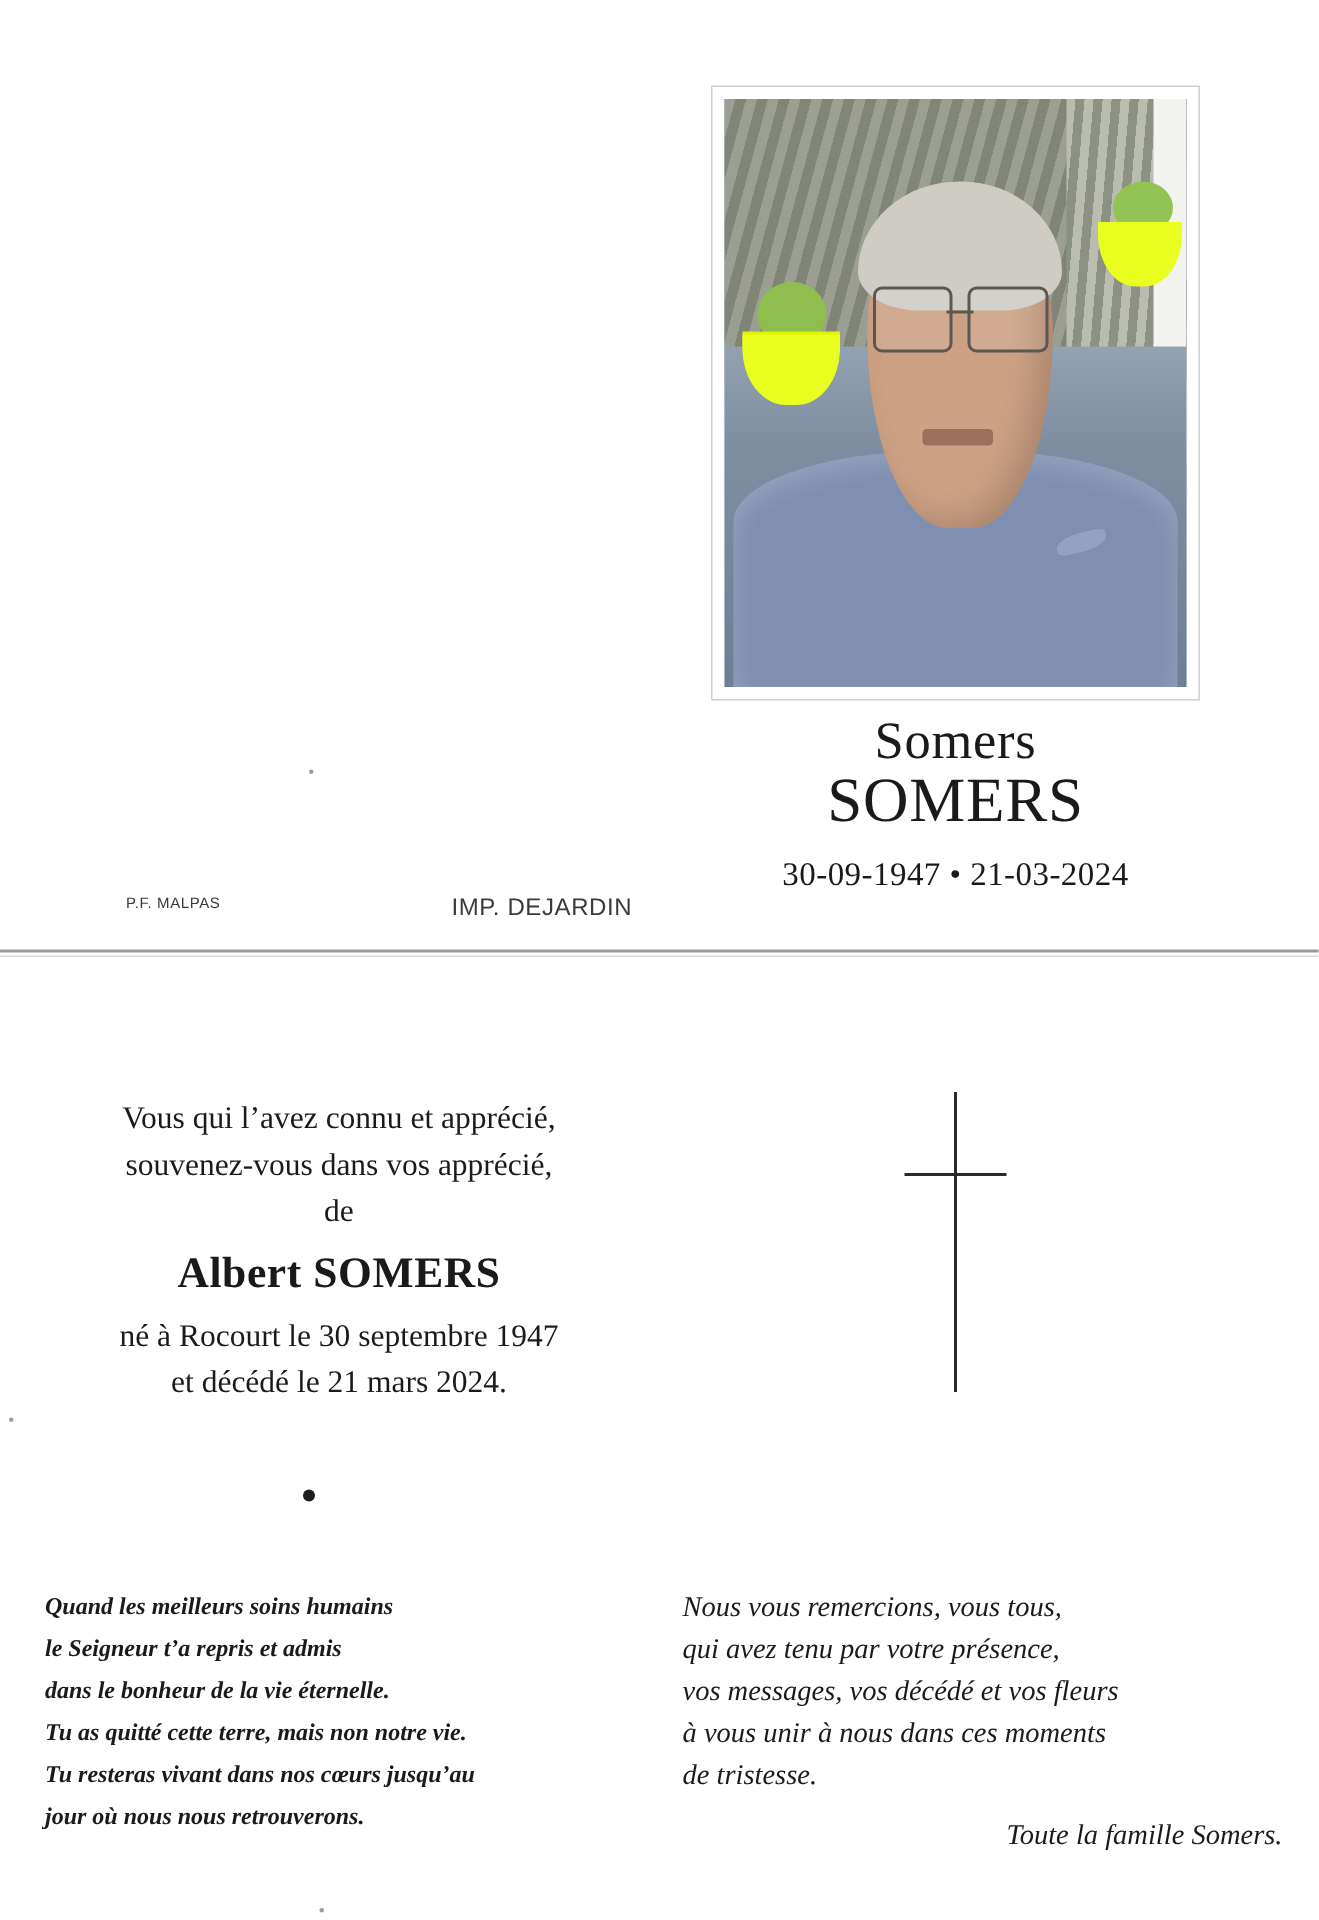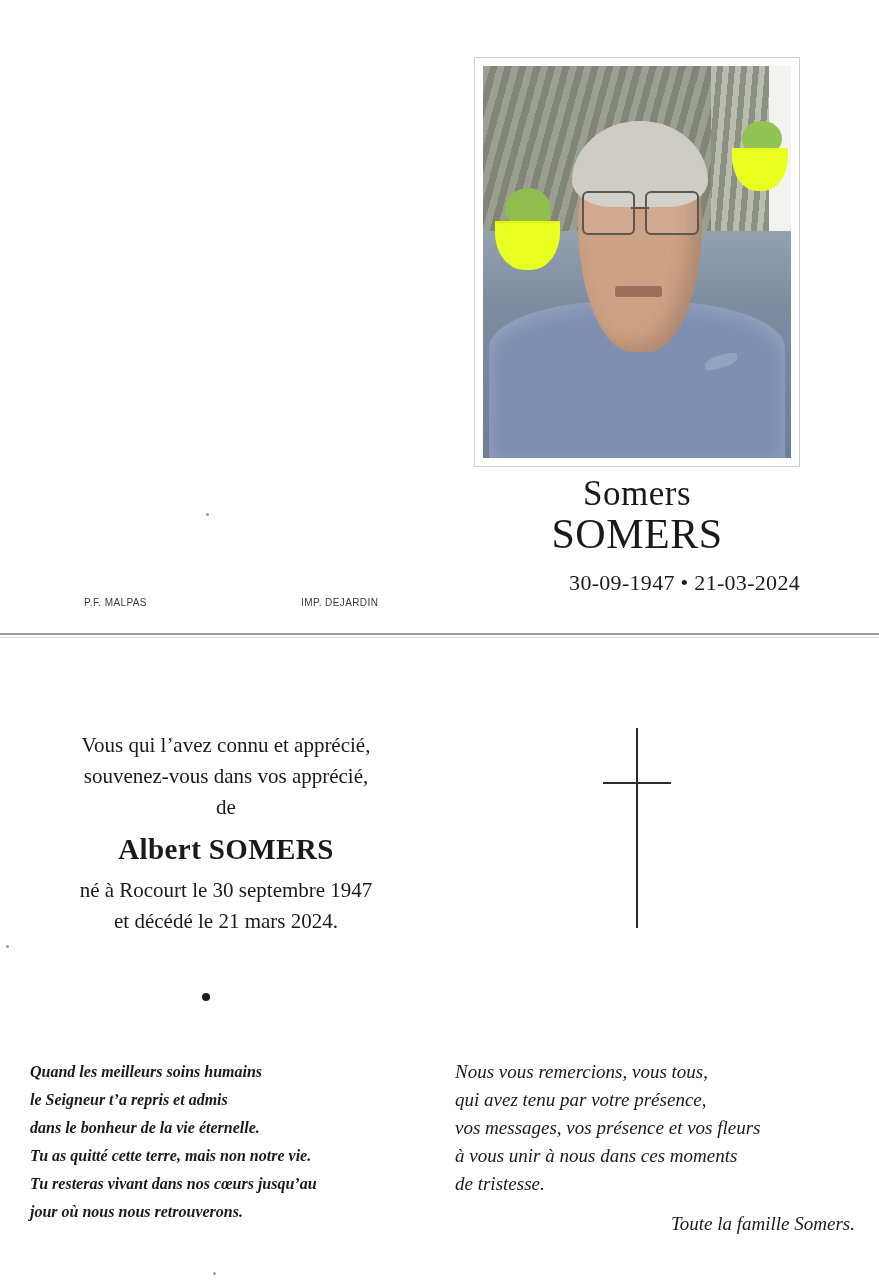--- a/index.html
+++ b/index.html
@@ -171,41 +171,41 @@
   .front-name .fn-last {
     font-size: 42px;
     line-height: 40px;
     letter-spacing: .5px;
   }
   .front-dates {
     position: absolute;
     left: 474px;
     top: 570px;
     width: 326px;
-    text-align: right;
+    text-align: center;
     font-size: 22px;
     letter-spacing: .3px;
   }
 
   .credit-left {
     position: absolute;
     left: 40px;
     top: 597px;
     font-family: Liberation Sans, sans-serif;
     font-size: 10px;
     letter-spacing: .4px;
     color: #3a3a3a;
     padding-left: 44px;
   }
   .credit-right {
     position: absolute;
     left: 301px;
     top: 597px;
     font-family: "Liberation Sans", sans-serif;
-    font-size: 10px;
+    font-size: 16px;
     letter-spacing: .4px;
     color: #3a3a3a;
   }
 
   .fold-line {
     position: absolute;
     left: 0;
     top: 633px;
     width: 879px;
     height: 2px;
@@ -378,21 +378,21 @@
     <span class="p-line">le Seigneur t’a repris et admis</span>
     <span class="p-line">dans le bonheur de la vie éternelle.</span>
     <span class="p-line">Tu as quitté cette terre, mais non notre vie.</span>
     <span class="p-line">Tu resteras vivant dans nos cœurs jusqu’au</span>
     <span class="p-line">jour où nous nous retrouverons.</span>
   </div>
 
   <div class="thanks">
     <span class="t-line">Nous vous remercions, vous tous,</span>
     <span class="t-line">qui avez tenu par votre présence,</span>
-    <span class="t-line">vos messages, vos présence et vos fleurs</span>
+    <span class="t-line">vos messages, vos décédé et vos fleurs</span>
     <span class="t-line">à vous unir à nous dans ces moments</span>
     <span class="t-line">de tristesse.</span>
   </div>
 
   <div class="signature">Toute la famille Somers.</div>
 
   <div class="speck" style="left:6px; top:307px; width:3px; height:3px;"></div>
   <div class="speck" style="left:213px; top:634px; width:3px; height:3px;"></div>
 </div>
 

